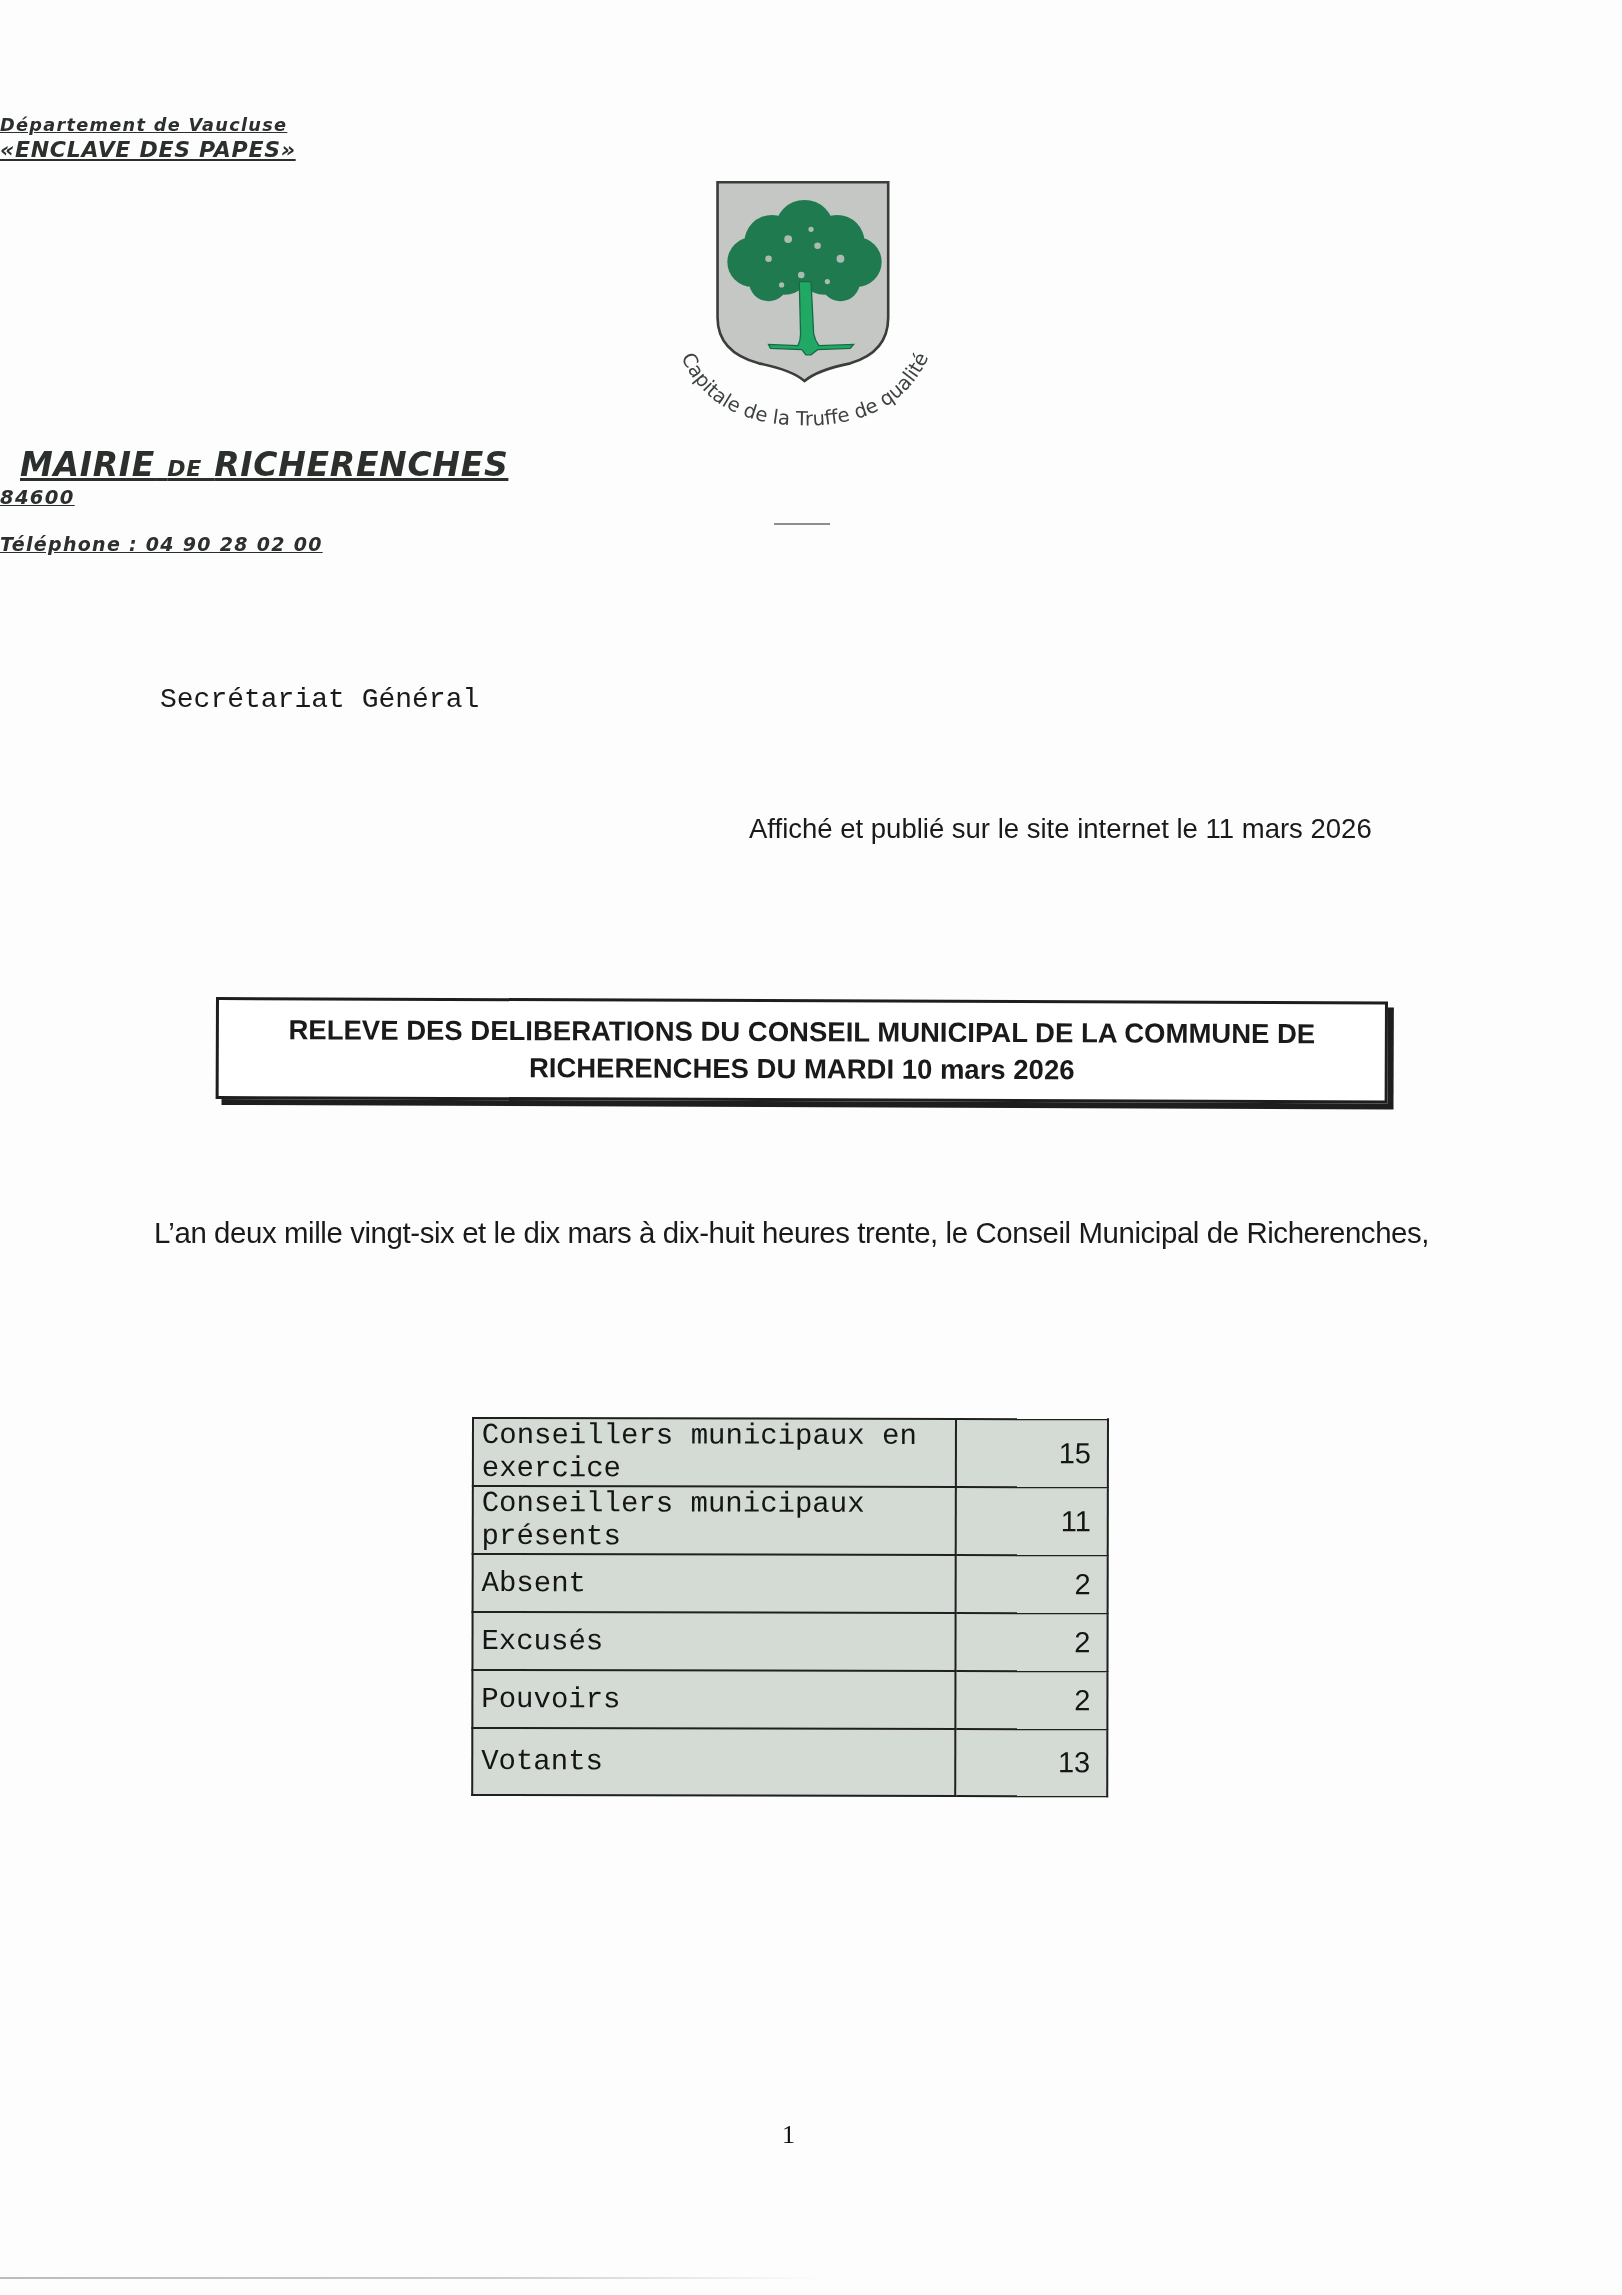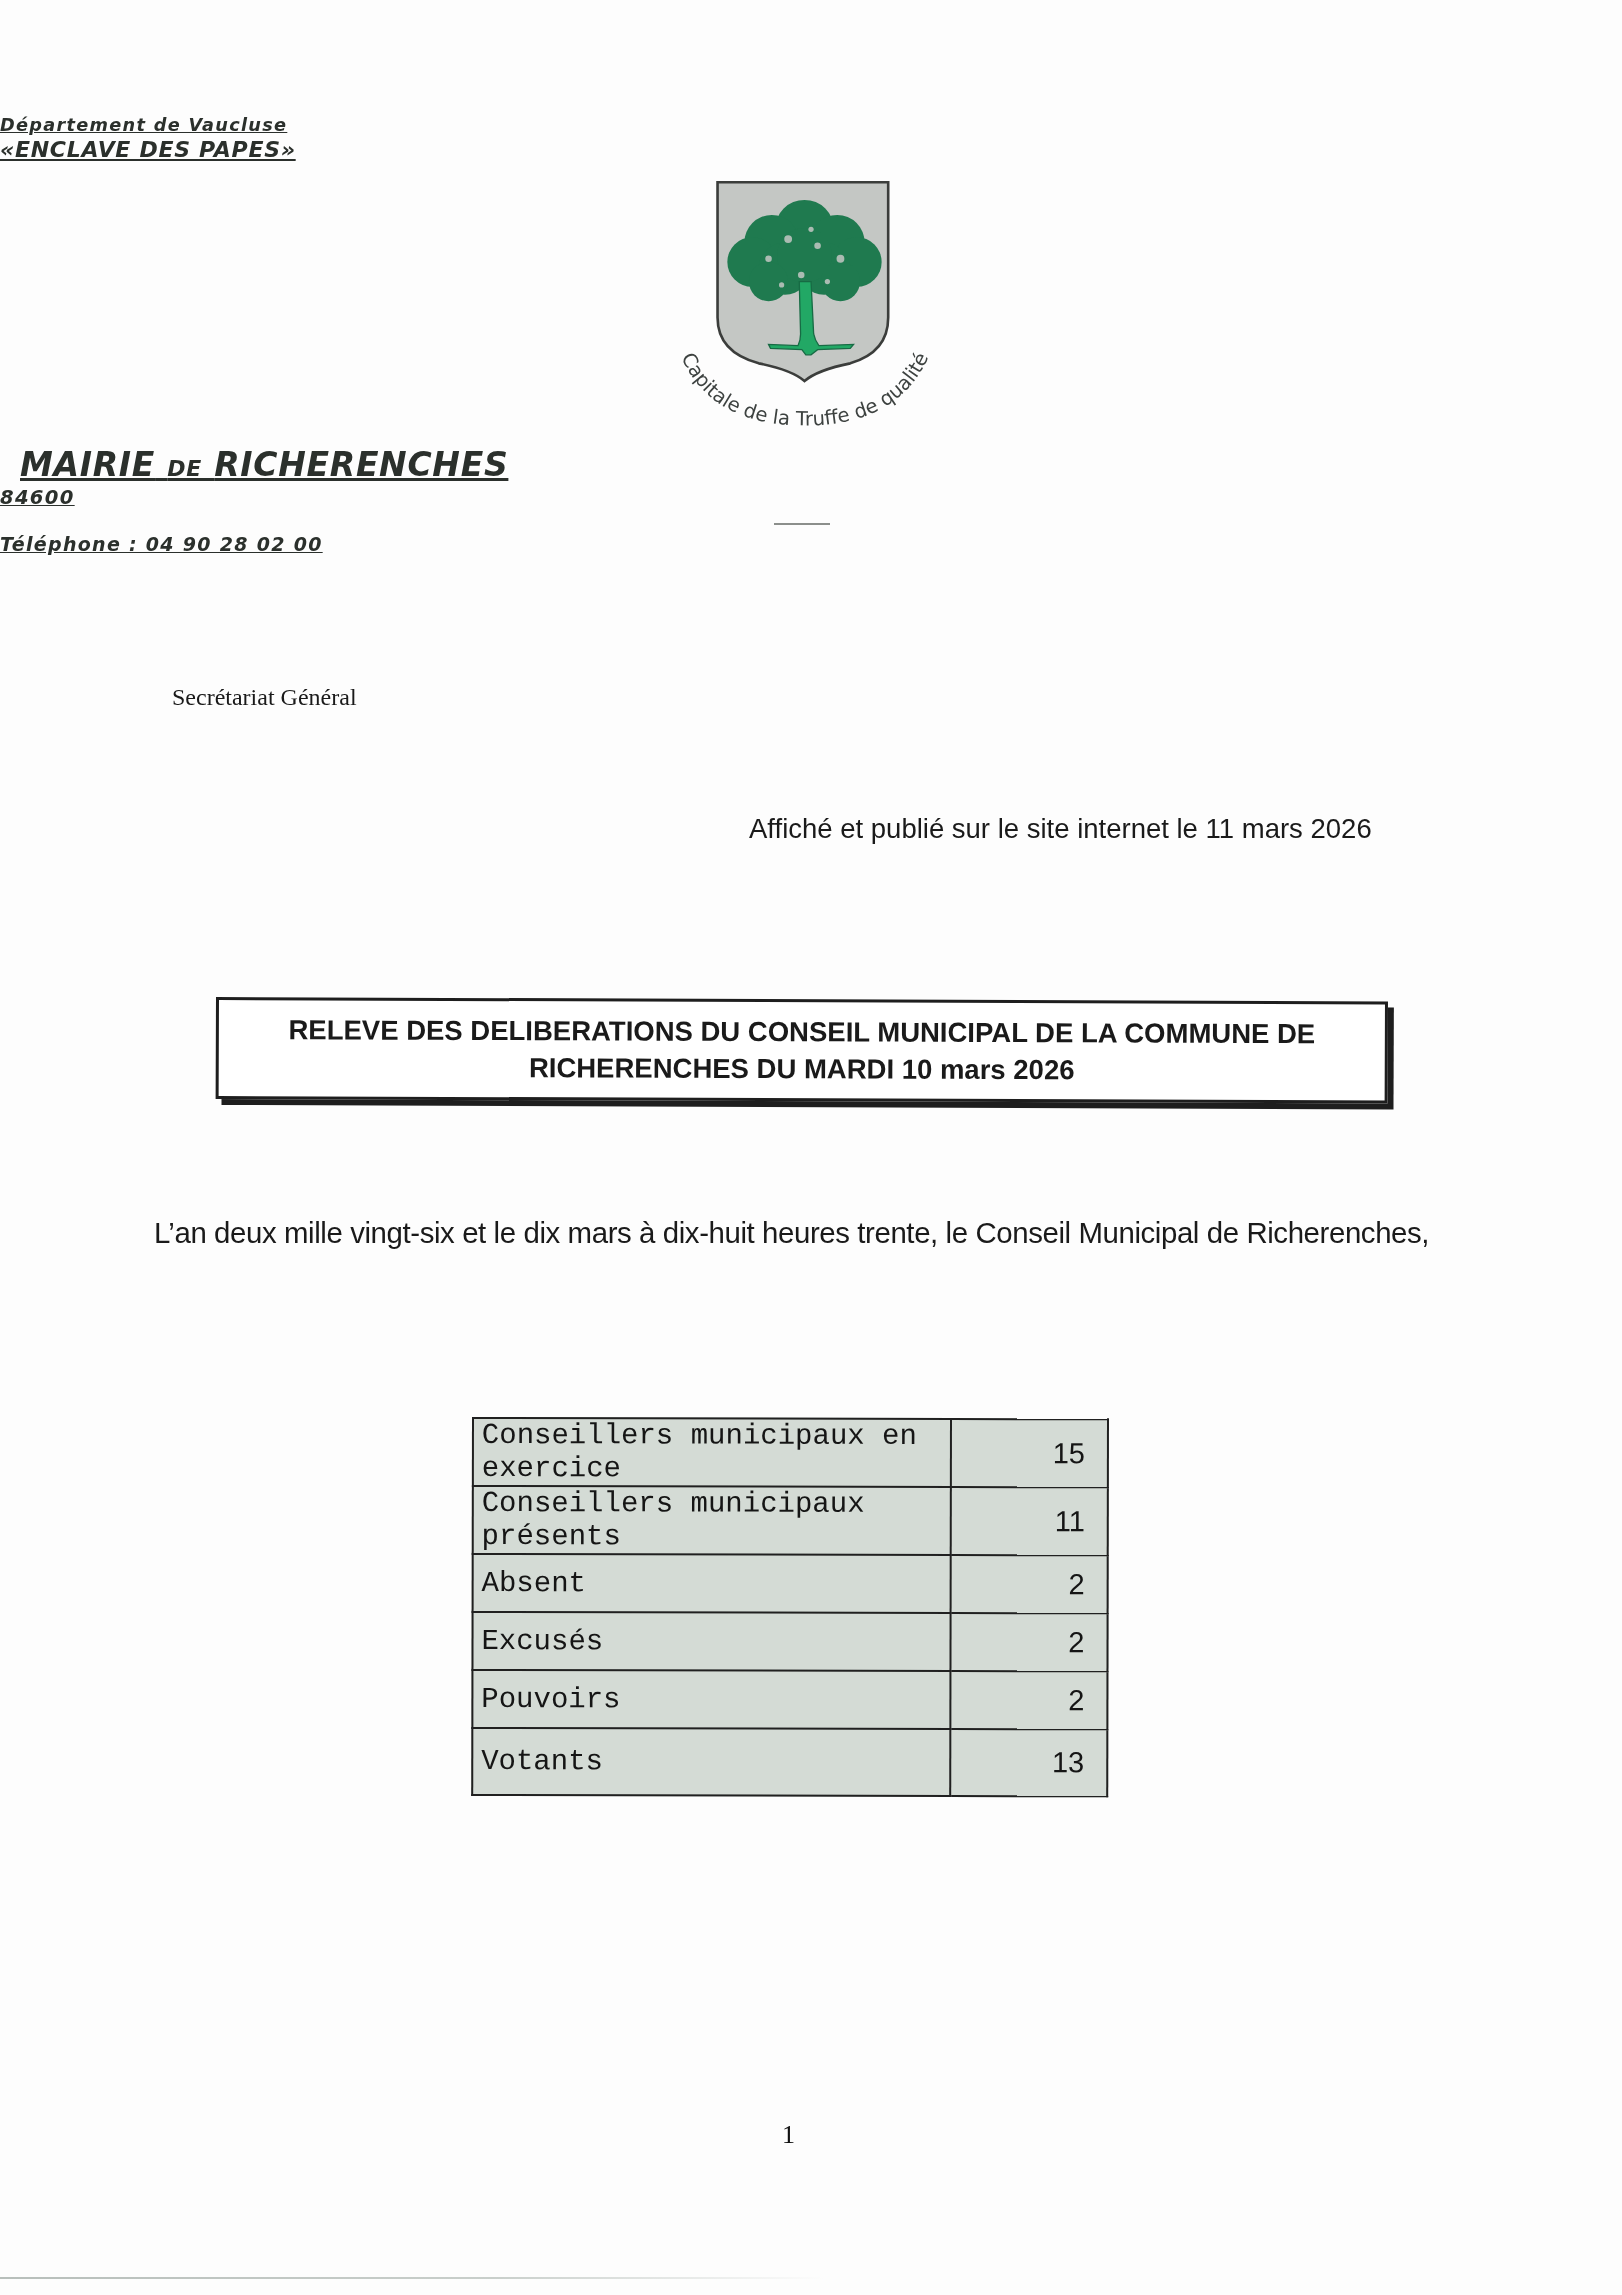--- a/index.html
+++ b/index.html
@@ -21,23 +21,22 @@
   .lh-mairie { top: 445px; font-size: 33px; letter-spacing: 0.7px; padding-left: 20px; }
   .lh-mairie .small { font-size: 22px; }
   .lh-cp { top: 486px; font-size: 19.6px; letter-spacing: 1.3px; }
   .lh-rule { position: absolute; left: 774px; top: 523px; width: 56px; height: 2px; background: #8c8f8c; }
   .lh-phone { top: 533px; font-size: 19px; letter-spacing: 1.3px; }
 
   .shield-wrap { position: absolute; left: 654px; top: 177px; width: 301px; height: 255px; }
 
   
   .secretariat {
-    position: absolute; left: 160px; top: 684px; font-size: 24px; color: #1a1a1a;
-    font-family: Liberation Serif, serif;
-    margin-left: 12px;
+    position: absolute; left: 160px; top: 684px; font-size: 28px; color: #1a1a1a;
+    font-family: Liberation Mono, monospace;
   }
   .affiche {
     position: absolute; left: 749px; top: 813px; font-size: 27.5px; color: #1a1a1a; white-space: nowrap;
     font-family: "Liberation Sans", sans-serif;
   }
 
   .title-box {
     position: absolute; left: 216px; top: 997px; width: 1166px; height: 96px;
     border: 3.3px solid #1e1e1e; border-right-width: 3.9px;
     box-shadow: 5.9px 5.9px 0 #1e1e1e;
@@ -68,21 +67,21 @@
     position: absolute; left: 472px; top: 1417px; width: 637px;
     border-collapse: collapse; background: #d4dbd5;
     transform: rotate(0.12deg); transform-origin: left top;
   }
   .stats td {
     border: 2px solid #202020; height: 56px; padding: 0 7.9px;
     font-size: 29px; color: #151515; font-family: "Liberation Sans", sans-serif;
     vertical-align: middle;
   }
   .stats td.label { width: 487px; text-align: left; font-family: Liberation Mono, monospace; }
-  .stats td.val { width: 134px; text-align: right; padding-right: 22px; }
+  .stats td.val { width: 134px; text-align: right; padding-right: 16px; }
   .stats tr.last td { height: 65px; }
 
   .page-num {
     position: absolute; left: 0; width: 1577px; text-align: center; top: 2120px;
     font-family: "Liberation Serif", serif; font-size: 26px; color: #111;
   }
   .scan-line {
     position: absolute; left: 0; top: 2277px; width: 824px; height: 2px;
     background: linear-gradient(to right, #b8bfbb, #c9cfcb 60%, rgba(220,225,222,0));
   }

